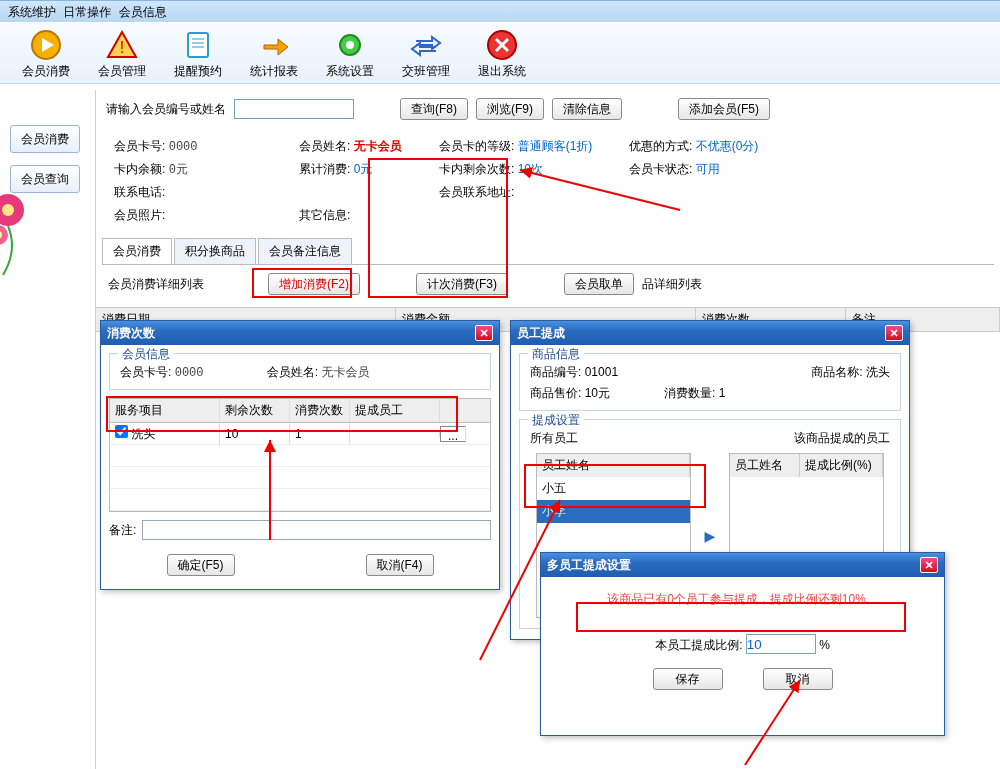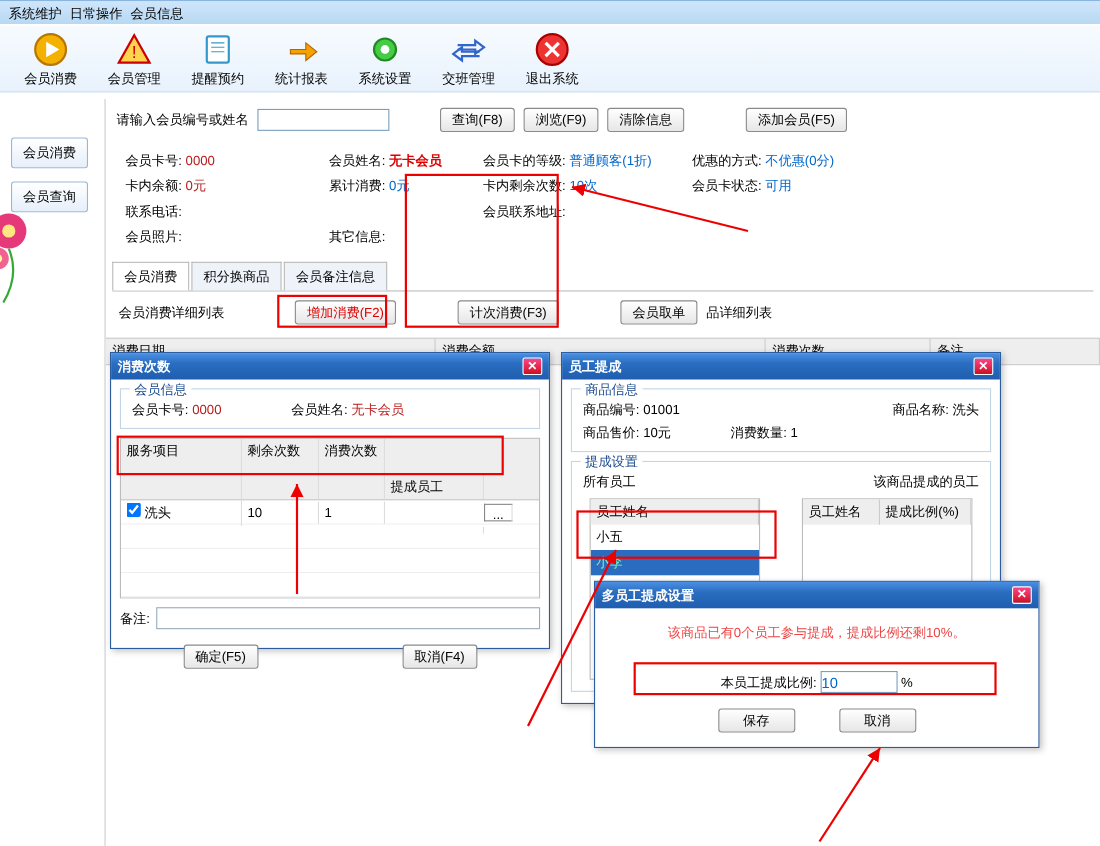--- a/index.html
+++ b/index.html
@@ -20,21 +20,21 @@
 .main { position: absolute; left: 95px; top: 90px; right: 0; bottom: 0; border-left: 1px solid #ccc; }
 
 .search-row { padding: 8px 10px; display: flex; align-items: center; gap: 8px; }
 .search-row input[type=text] { width: 120px; height: 20px; border: 1px solid #7a9fbc; }
 .btn { height: 22px; padding: 0 10px; border: 1px solid #8a8a8a; background: linear-gradient(#fff,#e6e6e6); border-radius: 3px; cursor: pointer; font-size: 12px; }
 
 .info-grid { padding: 4px 18px; }
 .info-row { display: flex; margin: 6px 0; }
 .info-cell { width: 185px; }
 .info-cell .label { color: #000; }
-.val-red { color: #b91c1c; }
+.val-red { color: #404040; font-family: Liberation Mono, monospace; }
 .val-blue { color: #06c; }
 .val-redbold { color: #d00; font-weight: bold; }
 
 .tabs { border-bottom: 1px solid #bbb; margin: 4px 6px 0; display: flex; }
 .tab { padding: 4px 10px; border: 1px solid #bbb; border-bottom: none; background: #eef3fa; margin-right: 2px; cursor: pointer; }
 .tab.active { background: #fff; }
 
 .detail-row { padding: 8px 12px; display: flex; align-items: center; gap: 8px; }
 .detail-label { margin-right: 8px; }
 
@@ -49,35 +49,35 @@
 .group .legend { position: absolute; top: -8px; left: 8px; background: #fff; padding: 0 4px; color: #1a4a8c; }
 
 .svc-table { margin: 8px; border: 1px solid #bbb; }
 .svc-head, .svc-row { display: flex; }
 .svc-head div, .svc-row div { padding: 3px 5px; border-right: 1px solid #ddd; }
 .svc-head { background: #eee; border-bottom: 1px solid #bbb; }
 .svc-row { border-bottom: 1px solid #eee; background: #fff; height: 22px; align-items:center; }
 .col-svc { width: 110px; }
 .col-rem { width: 70px; }
 .col-use { width: 60px; }
-.col-emp { width: 90px; margin-top: 32px; }
+.col-emp { width: 90px; }
 .col-dot { width: 26px; text-align: center; border:1px solid #888; height:16px; line-height:12px; cursor:pointer; }
 
 .remark-row { margin: 8px; display:flex; align-items:center; gap:6px; }
 .remark-row input { flex:1; height:20px; border:1px solid #9ab; }
 
 .dlg-btns { display:flex; justify-content:space-around; padding:6px 0 12px; }
 
 .emp-lists { display:flex; gap:10px; margin:6px; }
 .emp-list { flex:1; border:1px solid #bbb; }
 .emp-list .hd { background:#eee; display:flex; }
 .emp-list .hd div { padding:3px 5px; border-right:1px solid #ccc; }
 .emp-list .body { height:140px; overflow:auto; }
 .emp-list .row { padding:3px 5px; cursor:pointer; }
-.emp-list .row.sel { background:#2a6dc0; color:#86efac; }
+.emp-list .row.sel { background:#2a6dc0; color:#e5e5e5; }
 .arrow-btn { width:18px; align-self:center; text-align:center; cursor:pointer; color:#2a6dc0; font-size:14px; }
 
 .red-box { position:absolute; border:2px solid #e00; pointer-events:none; }
 
 svg.icon { display:block; }
 </style>
 </head>
 <body>
 
 <div class="menubar">
@@ -289,21 +289,21 @@
         <div class="hd">
             <div style="width:70px">员工姓名</div>
             <div style="flex:1">提成比例(%)</div>
           </div>
         <div class="body"></div>
       </div>
     </div>
   </div>
 </div>
 
-<div class="dialog" style="left:540px; top:528px; width:405px; height:152px;">
+<div class="dialog" style="left:540px; top:552px; width:405px; height:184px;">
   <div class="titlebar">
     <span>多员工提成设置</span>
     <div class="close-x">✕</div>
   </div>
   <div style="padding:14px 20px 6px; text-align:center;">
     <div style="color:#ef4444; margin-bottom:26px;">该商品已有0个员工参与提成，提成比例还剩10%。</div>
     <div style="margin-bottom:14px;">
       <span>本员工提成比例:</span>
       <input type="text" style="width: 70px; height: 20px; border: 1px solid rgb(122, 159, 188); color: rgb(0, 102, 204);" value="10">
       <span>%</span>

